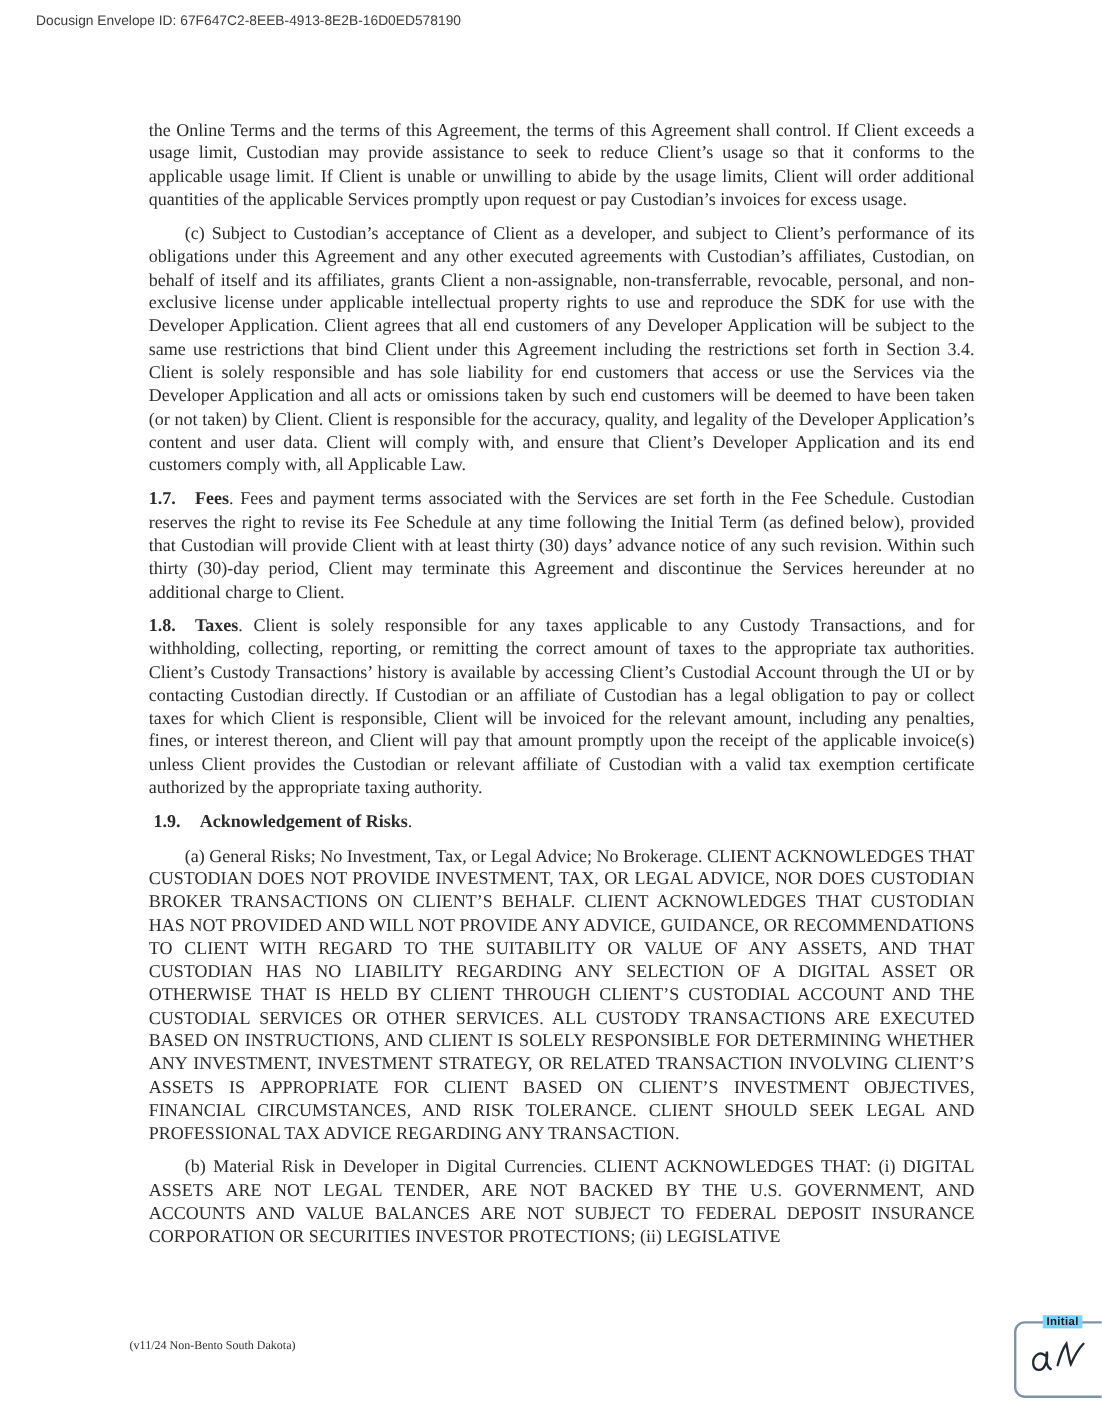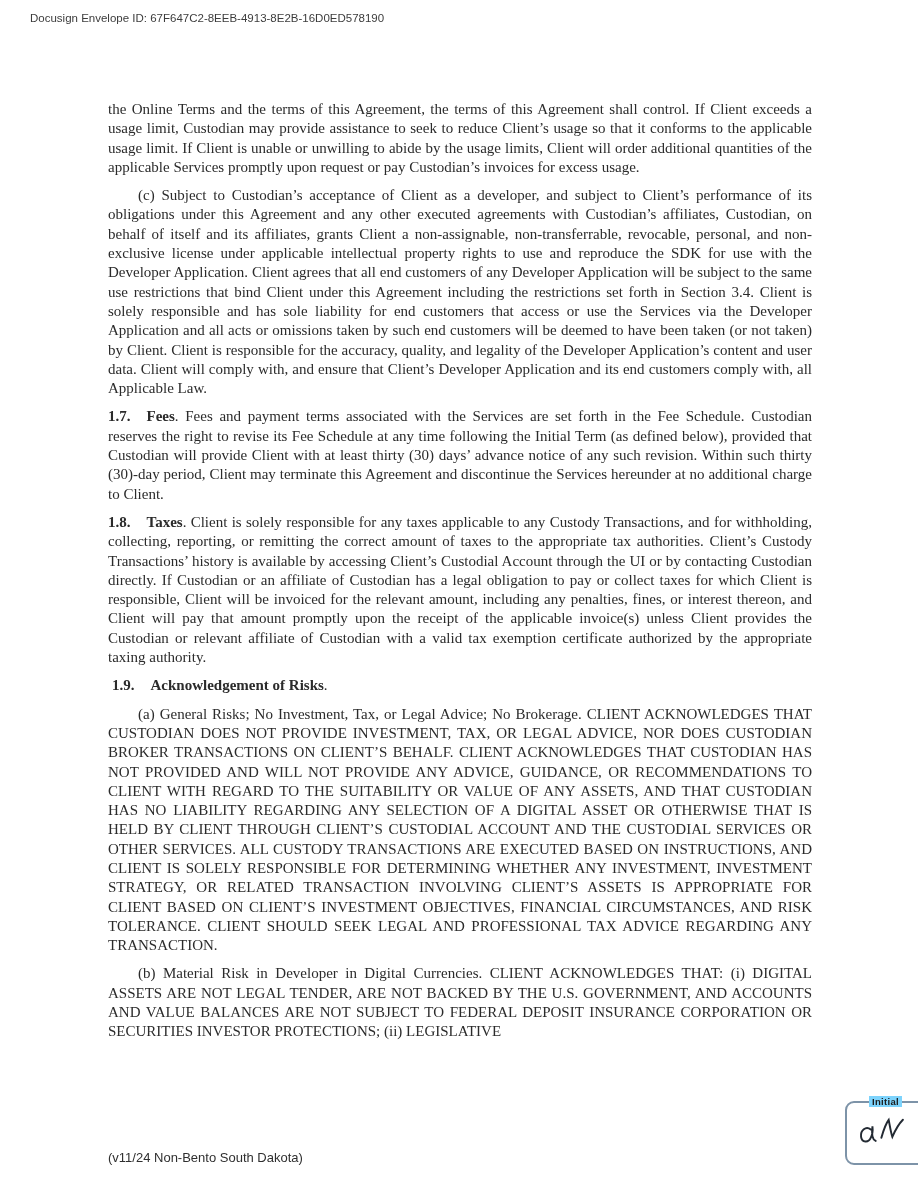--- a/index.html
+++ b/index.html
@@ -23,32 +23,32 @@
   }
   .content {
     position: absolute;
     top: 100px;
     left: 108px;
     width: 704px;
     font-size: 15px;
     line-height: 19.3px;
     text-align: justify;
   }
-  .content p { margin: 0 0 9px 0; }
+  .content p { margin: 0 0 9px 16px; }
   .indent { text-indent: 30px; }
   .bold { font-weight: bold; }
   .underline { }
   .sec-num { font-weight: bold; margin-right: 16px; }
   .sec-heading-row { text-indent: 4px; }
   .footer-note {
     position: absolute;
-    top: 1150px;
+    top: 1116px;
     left: 108px;
-    font-family: Liberation Sans, sans-serif;
-    font-size: 13px;
+    font-family: Liberation Serif, serif;
+    font-size: 10px;
     color: #2f2f2f;
   }
   .initial-tab {
     position: absolute;
     top: 1101px;
     left: 845px;
     width: 92px;
     height: 60px;
     border: 2px solid #7d93a8;
     border-radius: 9px;

